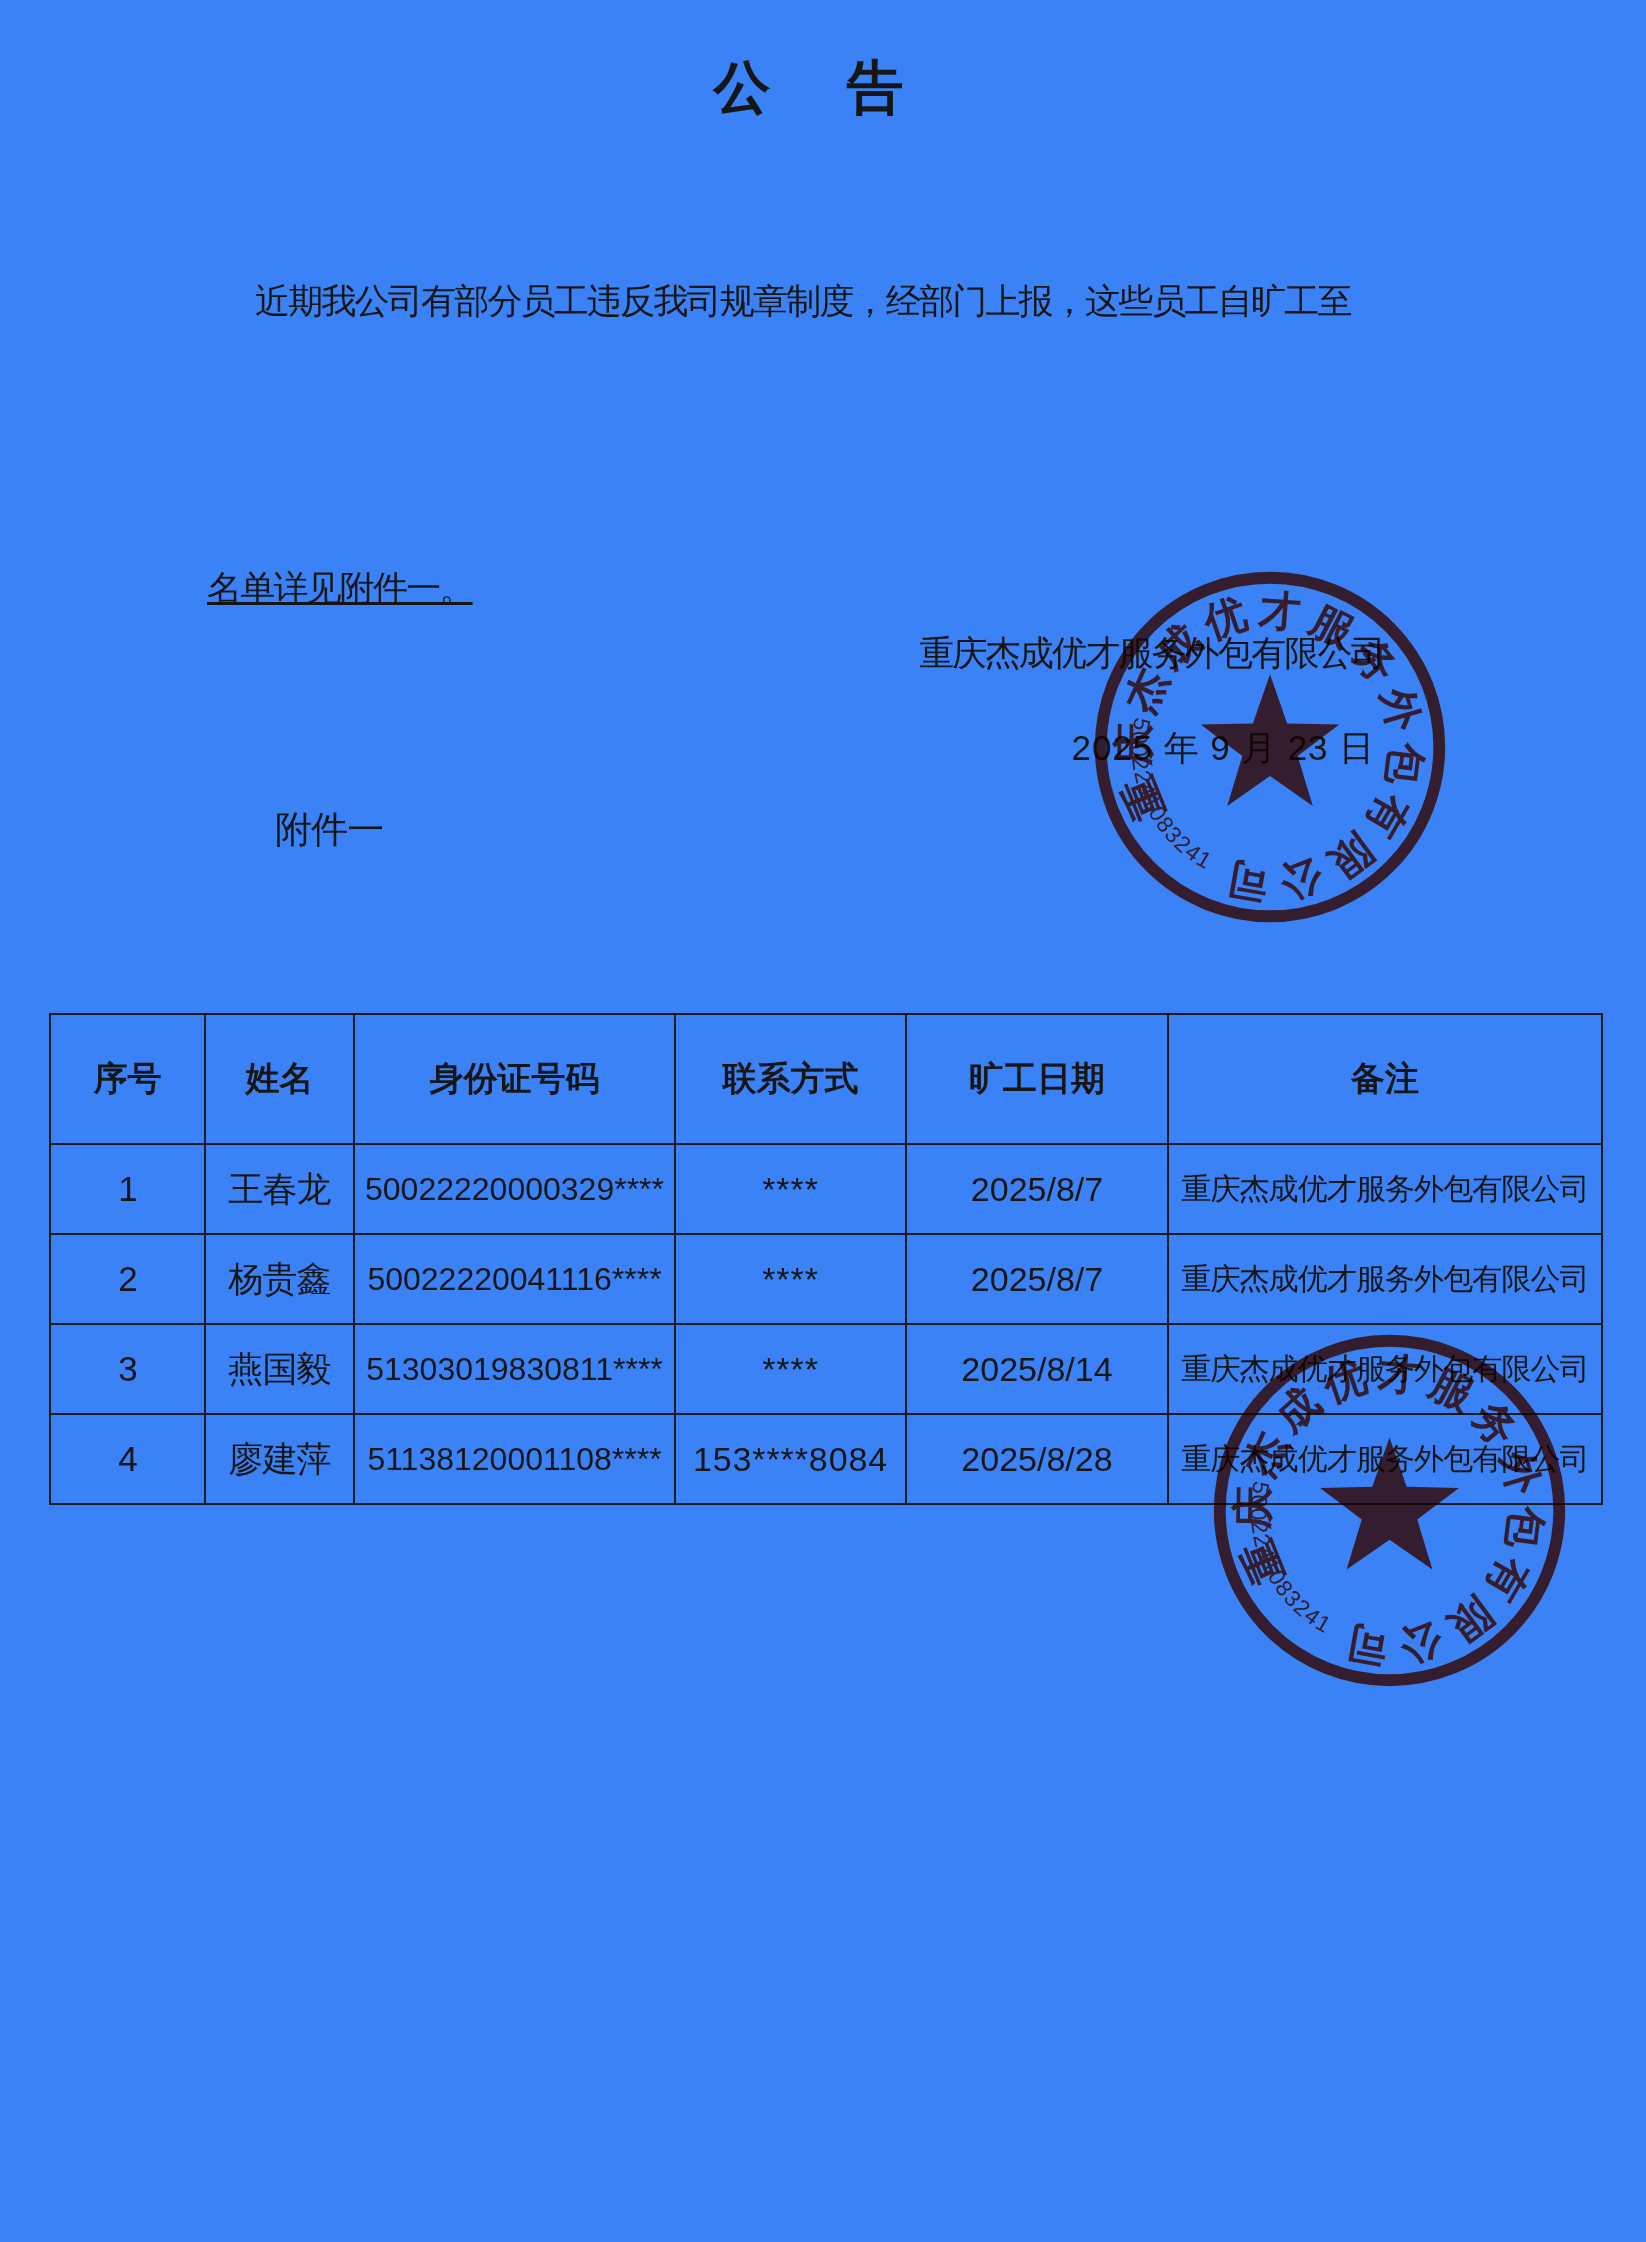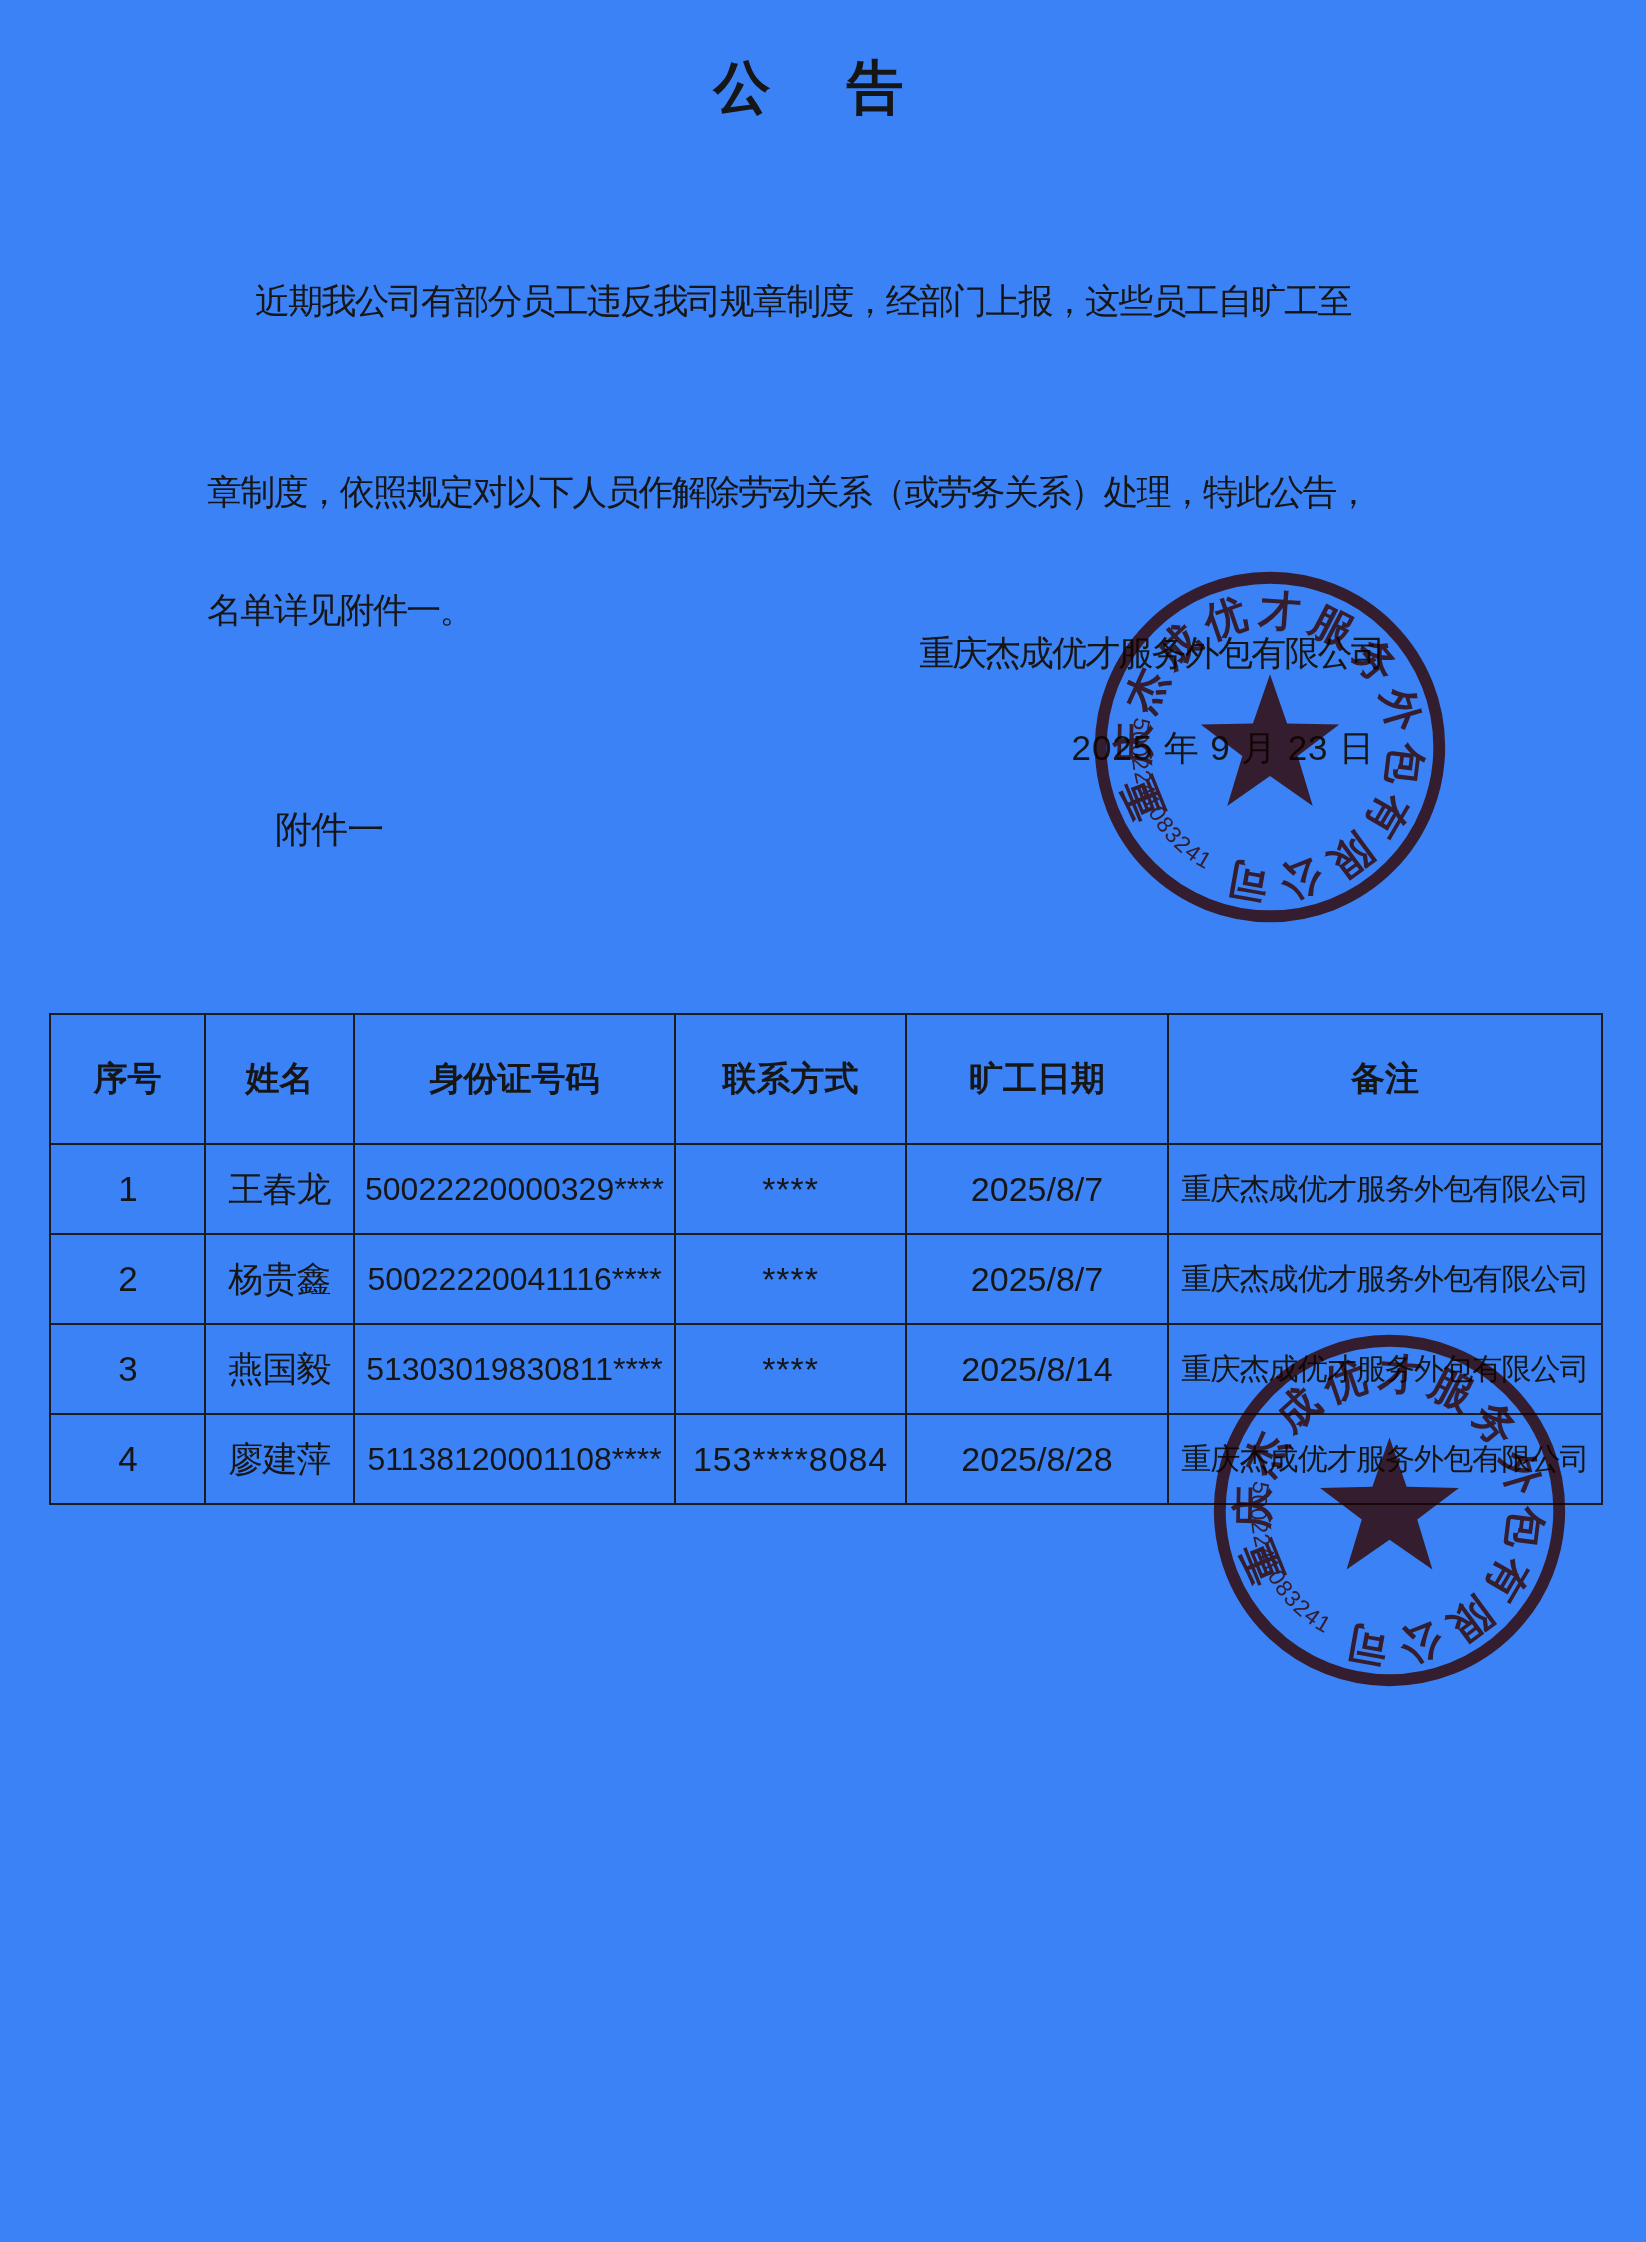--- a/index.html
+++ b/index.html
@@ -12,21 +12,21 @@
     position:absolute;top:50px;left:0;width:100%;margin:0;
     text-align:center;font-size:57px;font-weight:bold;letter-spacing:30px;
   }
   .para-line{
     position:absolute;left:207px;margin:0;white-space:nowrap;
     font-size:35px;letter-spacing:-1.8px;font-weight:500;
   }
   .l1{top:278px;padding-left:48px;}
   .l2{top:374px;}
   .l3{top:469px;}
-  .l4{top:587px;}
+  .l4{top:565px;text-decoration:underline;}
   .sig-company{
     position:absolute;top:630px;right:263px;margin:0;
     font-size:35px;letter-spacing:-1.8px;white-space:nowrap;
   }
   .sig-date{
     position:absolute;top:725px;right:272px;margin:0;
     font-size:35px;letter-spacing:0.9px;white-space:nowrap;
   }
   .attachment{
     position:absolute;top:805px;left:275px;margin:0;
@@ -54,21 +54,20 @@
   .stamp-2{left:1207px;top:1328px;width:365px;height:365px;}
 </style>
 </head>
 <body>
 
 <div class="page">
 
   <h1 class="title">公 告</h1>
 
   <p class="para-line l1">近期我公司有部分员工违反我司规章制度，经部门上报，这些员工自旷工至</p>
-  <p class="para-line l3">章制度，依照规定对以下人员作解除劳动关系（或劳务关系）处理，特此公告，</p>
   <p class="para-line l4">名单详见附件一。</p>
 
   <p class="sig-company">重庆杰成优才服务外包有限公司</p>
   <p class="sig-date">2025 年 9 月 23 日</p>
 
   <p class="attachment">附件一</p>
 
   <table class="roster">
     <colgroup>
       <col style="width:155px">

